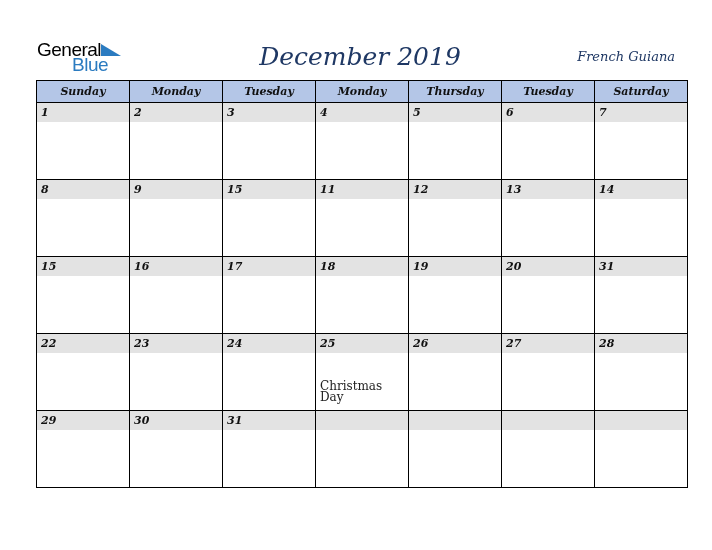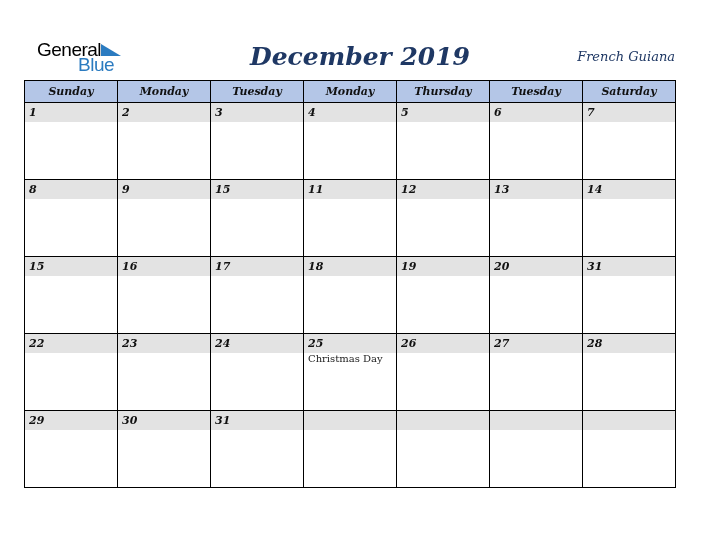--- a/index.html
+++ b/index.html
@@ -1,27 +1,27 @@
 <!DOCTYPE html>
 <html><head>
 <meta charset="utf-8">
 <style>
   html, body { margin:0; padding:0; background:#ffffff; }
   body { width:712px; height:550px; position:relative; overflow:hidden; font-family:"DejaVu Serif", serif; }
   .logo { position:absolute; left:37px; top:40px; width:90px; height:32px; }
   .logo-general { position:absolute; left:0; top:0; font-family:"Liberation Sans", sans-serif; font-size:19px; color:#000000; letter-spacing:-0.5px; line-height:20px; }
-  .logo-blue { position:absolute; left:41px; top:15px; font-family:"Liberation Sans", sans-serif; font-size:19px; color:#2b7bc0; letter-spacing:-0.5px; line-height:20px; }
+  .logo-blue { position:absolute; left:35px; top:15px; font-family:"Liberation Sans", sans-serif; font-size:19px; color:#2b7bc0; letter-spacing:-0.5px; line-height:20px; }
   .logo-tri { position:absolute; left:64px; top:4px; width:0; height:0; border-left:20px solid #2b7bc0; border-top:12px solid transparent; }
-  .title { position:absolute; left:230px; top:40px; width:260px; text-align:center; font-family:"DejaVu Serif", serif; font-style:italic; font-weight:bold; font-size:25px; color:#1f3864; line-height:34px; }
+  .title { position:absolute; left:230px; top:40px; width:260px; text-align:center; font-family:"DejaVu Serif", serif; font-style:italic; font-weight:normal; font-size:25px; color:#1f3864; line-height:34px; }
   .region { position:absolute; right:37px; top:48px; font-family:"DejaVu Serif", serif; font-style:italic; font-weight:normal; font-size:13px; color:#1f3864; line-height:18px; }
-  table.cal { position:absolute; left:24px; top:80px; border-collapse:collapse; table-layout:fixed; }
+  table.cal { position:absolute; left:36px; top:80px; border-collapse:collapse; table-layout:fixed; }
   table.cal th { width:92px; height:21px; background:#b4c6e7; border:1.5px solid #000; font-family:"DejaVu Serif", serif; font-style:italic; font-weight:bold; font-size:11px; color:#111; text-align:center; padding:0; }
   table.cal td { height:76px; border:1.5px solid #000; padding:0; vertical-align:top; }
   .daybar { height:19px; background:#e3e3e3; font-family:"DejaVu Serif", serif; font-style:italic; font-weight:bold; font-size:11px; color:#111; padding-left:4px; line-height:19px; }
-  .event { font-family:"DejaVu Serif", serif; font-size:10px; color:#222; padding-left:4px; line-height:11px; }
+  .event { font-family:"DejaVu Serif", serif; font-size:12px; color:#222; padding-left:4px; line-height:11px;margin-top:28px; }
 </style>
 </head>
 <body>
 
 <div class="logo">
   <span class="logo-general">General</span>
   <span class="logo-tri"></span>
   <span class="logo-blue">Blue</span>
 </div>
 

